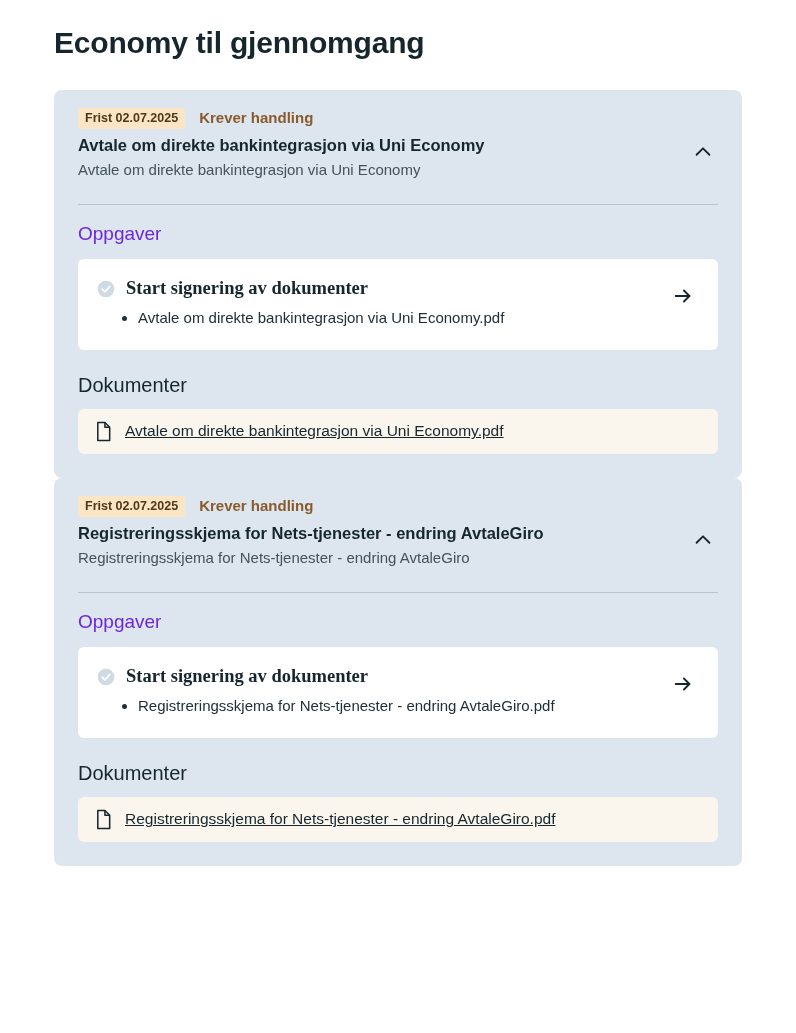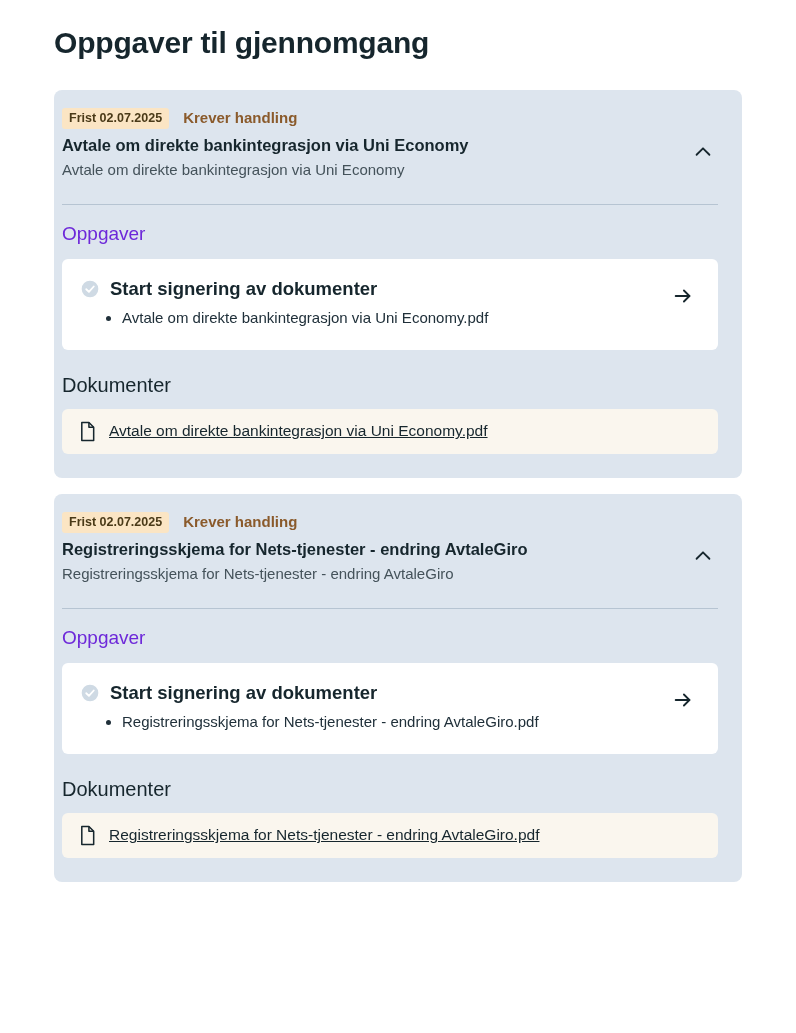--- a/index.html
+++ b/index.html
@@ -20,22 +20,21 @@
   .page-title {
     font-size: 30px;
     font-weight: 700;
     letter-spacing: -0.2px;
     color: #16262d;
     margin: 0 0 30px 0;
   }
   .card {
     background: #dde5ee;
     border-radius: 8px;
-    padding: 18px 24px 24px 8px;
-    margin-bottom: 16px;
+    padding: 18px 24px 24px 24px;
   }
   .badges {
     display: flex;
     align-items: center;
     gap: 14px;
     margin-bottom: 6px;
   }
   .badge-deadline {
     background: #fbe5c4;
     color: #4a3a18;
@@ -97,20 +96,21 @@
     padding: 18px 22px 20px 18px;
     display: flex;
     align-items: flex-start;
     gap: 10px;
   }
   .task-main { flex: 1 1 auto; }
   .task-head {
     display: flex;
     align-items: center;
     gap: 10px;
+    font-family: Liberation Serif, serif;
   }
   .check-icon { flex: 0 0 auto; line-height: 0; margin-top: 1px; }
   .task-title {
     font-size: 18.5px;
     font-weight: 700;
     color: #16262d;
     line-height: 1.25;
   }
   .task-files {
     list-style: disc;
@@ -151,21 +151,21 @@
     text-decoration: underline;
     cursor: pointer;
   }
   .file-icon { flex: 0 0 auto; line-height: 0; }
 </style>
 </head>
 <body>
 
 <div class="page">
 
-  <h1 class="page-title">Oppgaver til gjennomgang</h1>
+  <h1 class="page-title">Economy til gjennomgang</h1>
 
   <section class="card">
     <div class="badges">
       <span class="badge-deadline">Frist 02.07.2025</span>
       <span class="badge-action">Krever handling</span>
     </div>
 
     <div class="card-head">
       <div class="card-head-text">
         <h2 class="card-title">Avtale om direkte bankintegrasjon via Uni Economy</h2>

